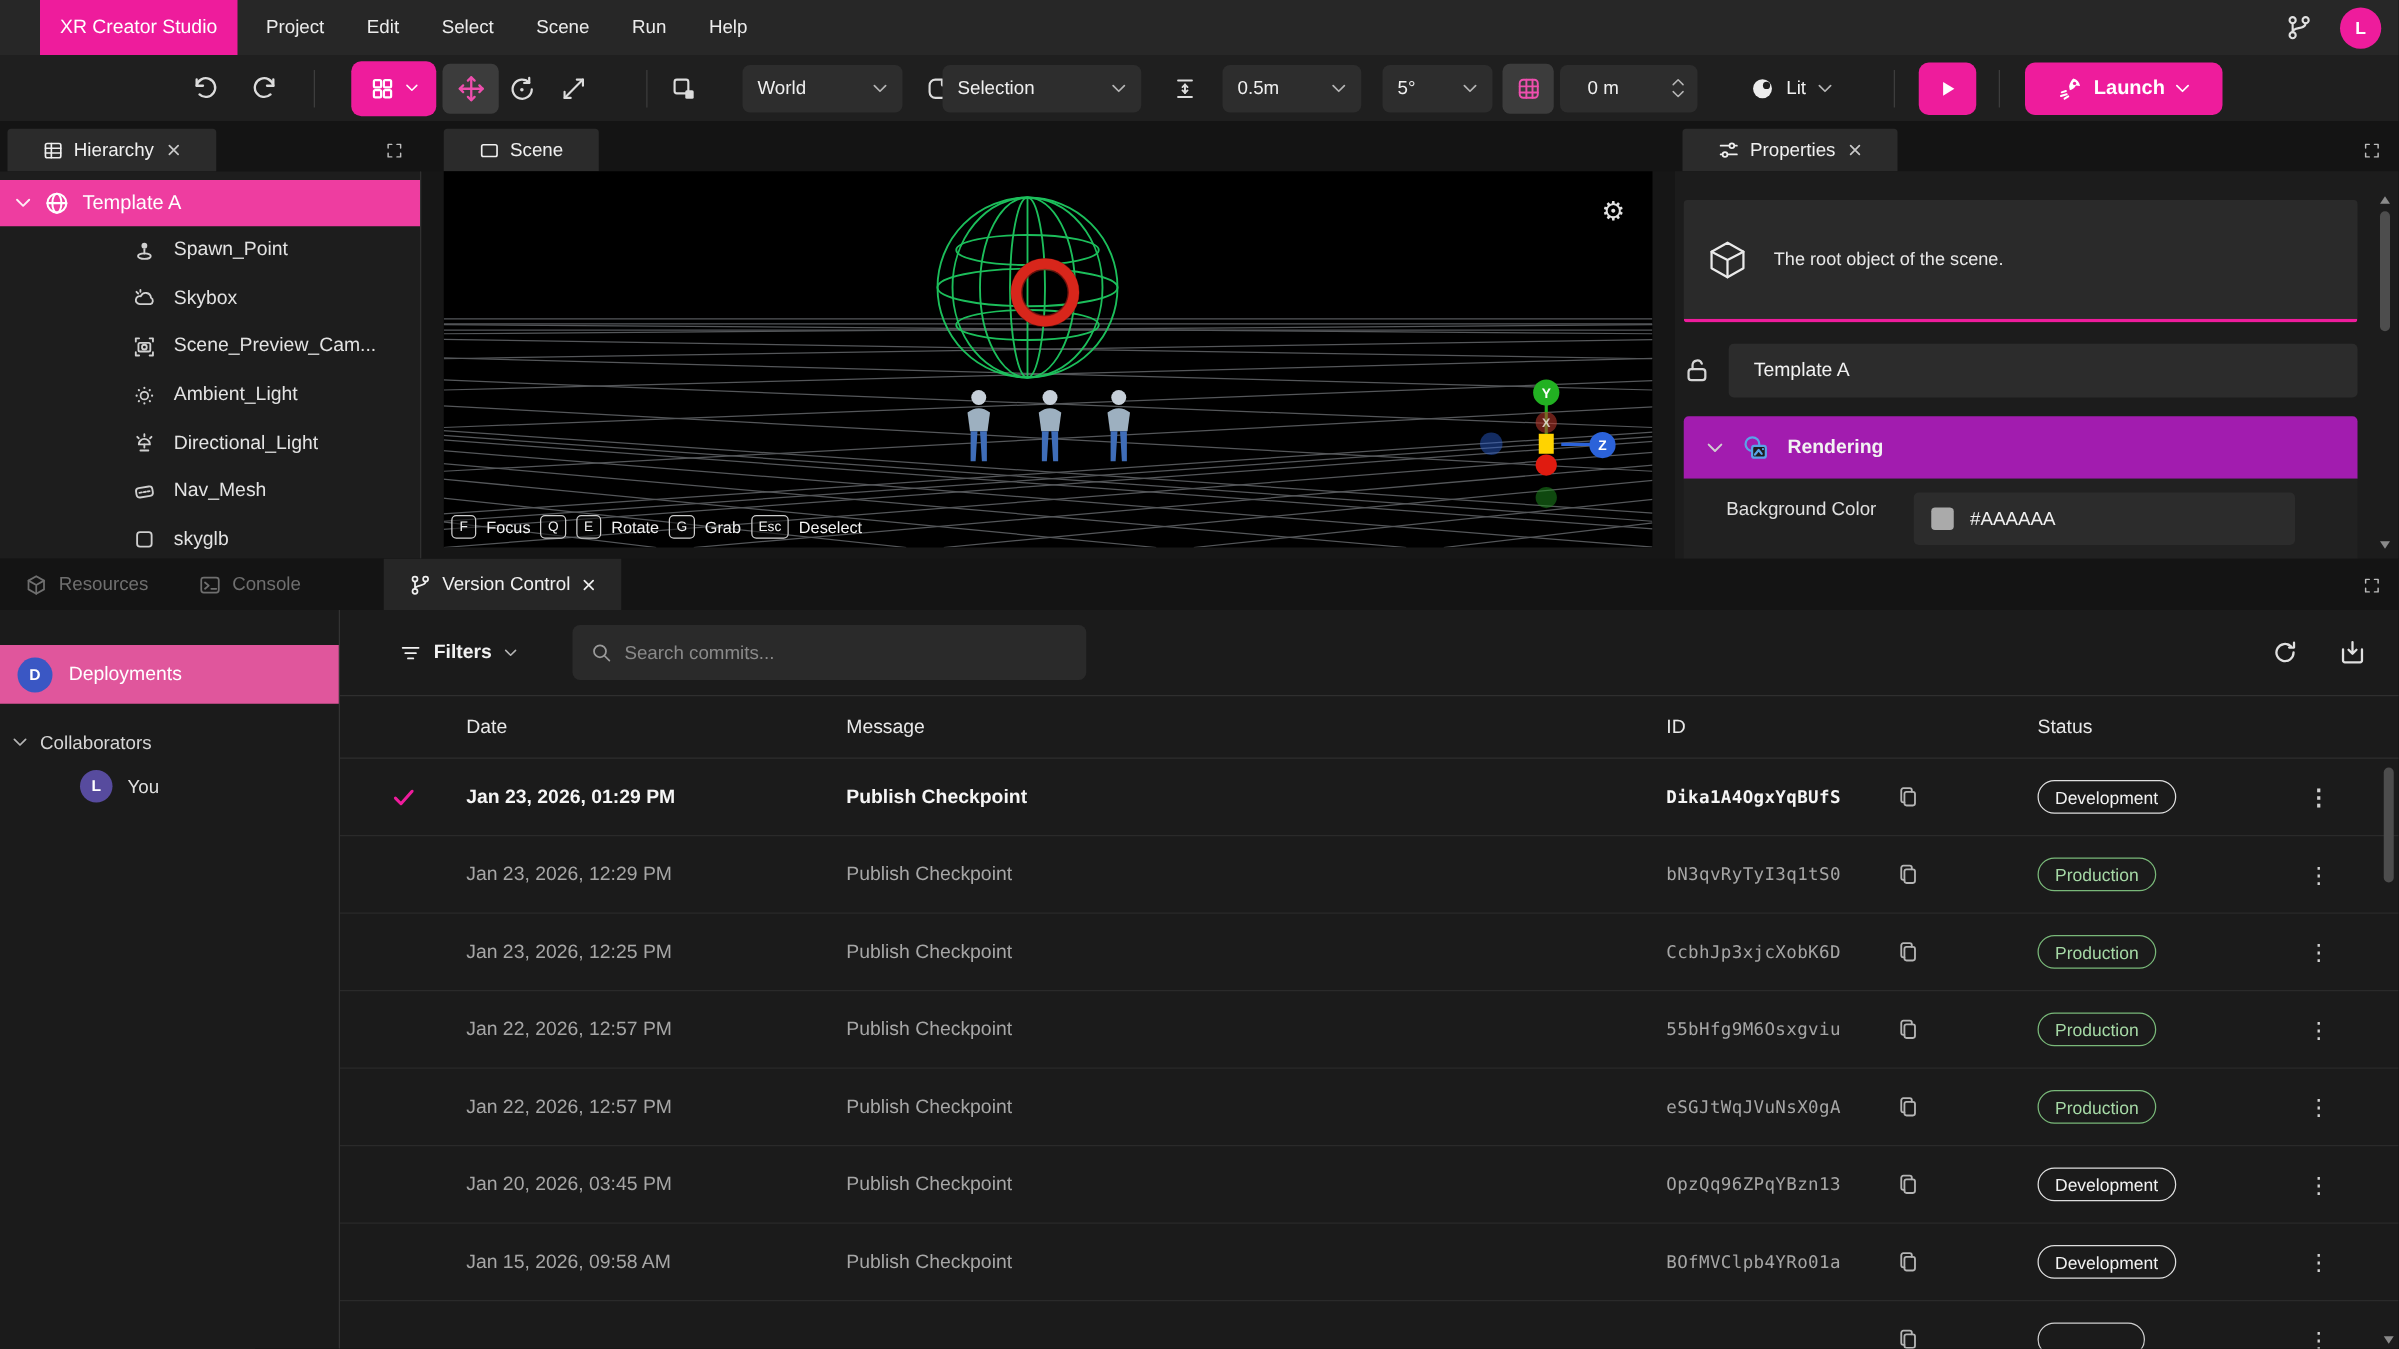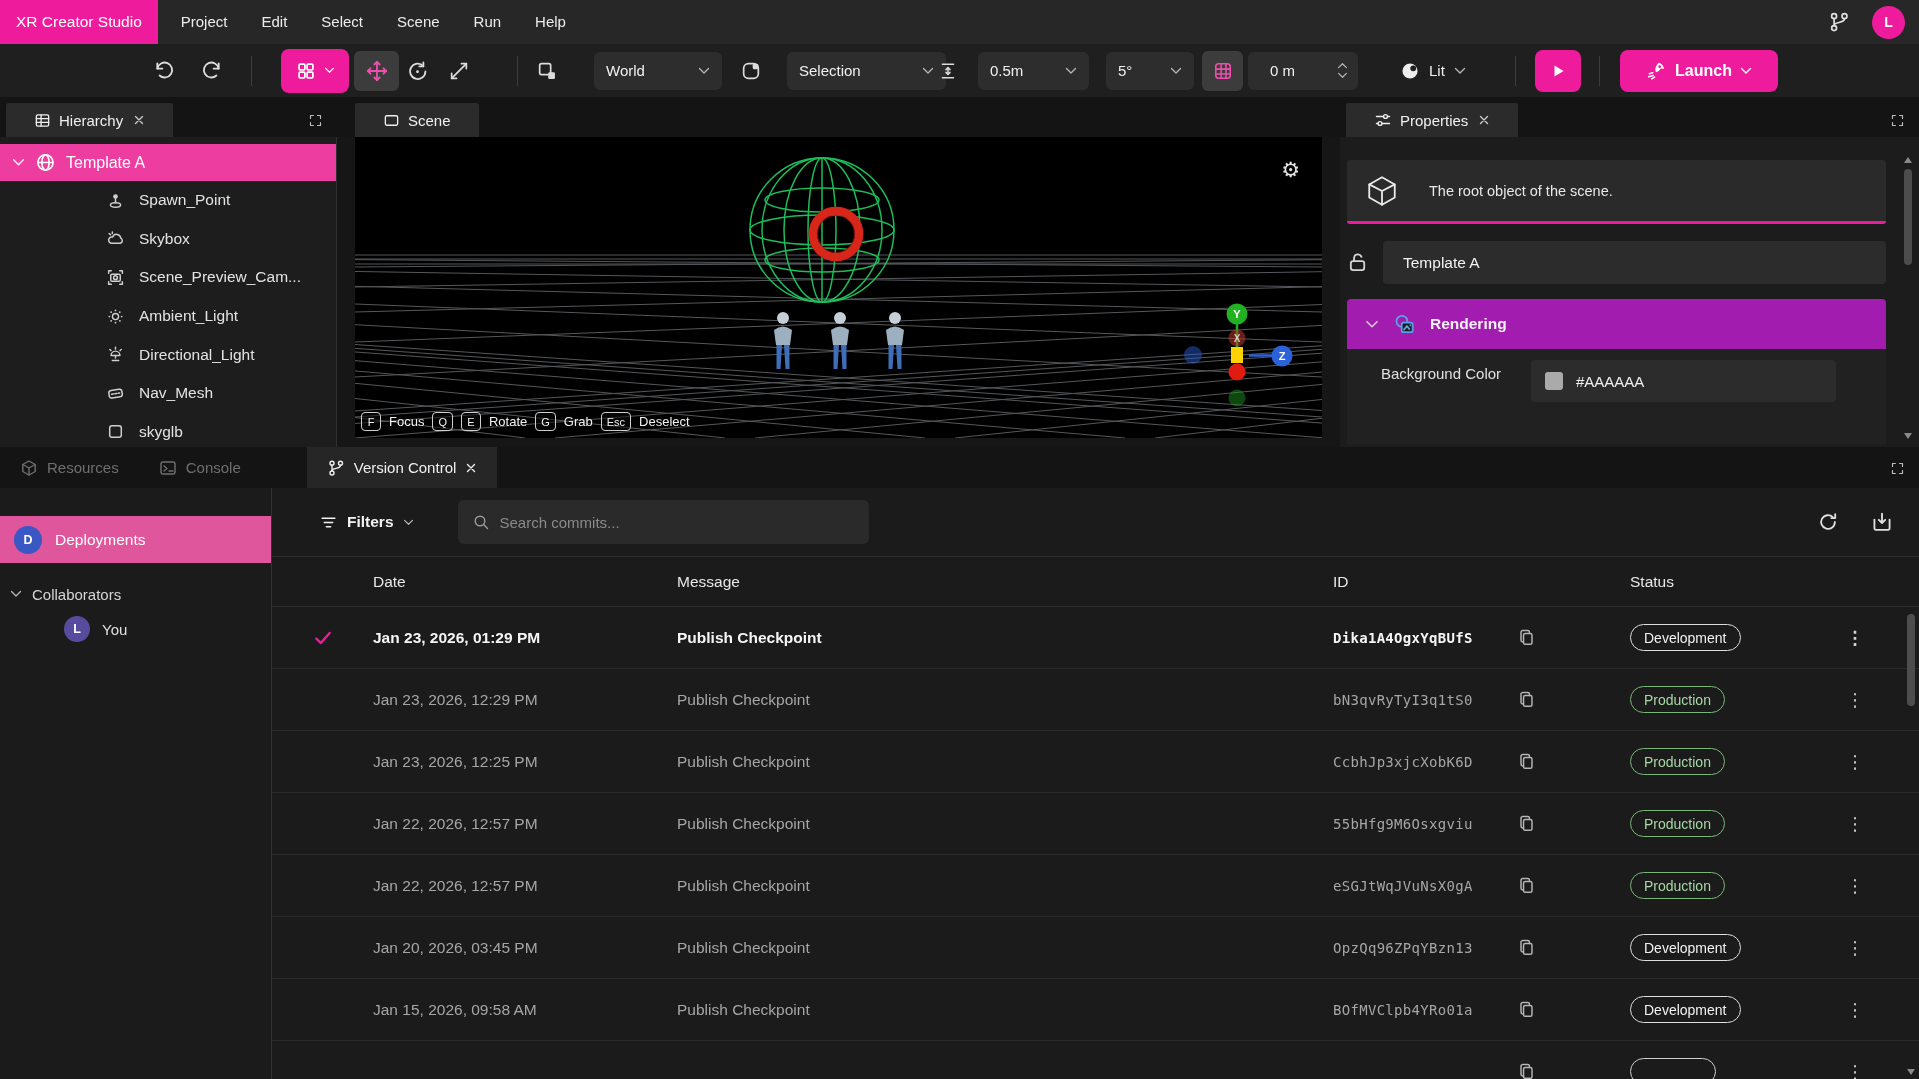--- a/index.html
+++ b/index.html
@@ -4,21 +4,21 @@
 <style>
   *{margin:0;padding:0;box-sizing:border-box;}
   html,body{width:1919px;height:1079px;overflow:hidden;background:#111;
     font-family:"Liberation Sans",sans-serif;color:#e6e6e6;-webkit-font-smoothing:antialiased;}
   .app{position:relative;width:1919px;height:1079px;background:#181818;display:flex;flex-direction:column;}
   svg{display:block;}
   .ic{stroke:currentColor;fill:none;stroke-width:1.4;stroke-linecap:round;stroke-linejoin:round;}
 
   
   .menubar{height:44px;background:#272727;display:flex;align-items:center;flex:none;}
-  .app-title{height:44px;background:#ee1c9c;color:#fff;display:flex;align-items:center;padding:0 16px;font-size:15.5px;}
+  .app-title{height:44px;background:#ee1c9c;color:#fff;display:flex;align-items:center;padding:0 16px;font-size:15.5px;margin-left:32px;}
   .menus{display:flex;margin-left:6px;}
   .menu-item{padding:0 17px;font-size:15px;color:#ececec;line-height:44px;cursor:default;}
   .menubar-right{margin-left:auto;display:flex;align-items:center;gap:22px;padding-right:14px;}
   .avatar{width:33px;height:33px;border-radius:50%;background:#ee1c9c;color:#fff;display:flex;align-items:center;justify-content:center;font-size:14px;font-weight:bold;}
 
   
   .toolbar{height:53px;background:#1f1f1f;position:relative;flex:none;}
   .tb{position:absolute;top:50%;transform:translateY(-50%);display:flex;align-items:center;}
   .tdiv{position:absolute;top:12px;width:1px;height:30px;background:#3d3d3d;}
   .icon-btn{color:#dcdcdc;justify-content:center;}
@@ -48,21 +48,21 @@
   .viewport{margin:0 18px;height:301px;position:relative;background:#000;overflow:hidden;}
   .hints{position:absolute;left:6px;bottom:7px;display:flex;align-items:center;gap:8px;}
   .key{min-width:20px;height:19px;padding:0 5px;border:1px solid #cfcfcf;border-radius:4px;background:rgba(10,10,10,.55);
        color:#f2f2f2;font-size:11px;display:flex;align-items:center;justify-content:center;}
   .hint-label{font-size:13px;color:#f2f2f2;text-shadow:0 0 3px #000;}
   .hint-label:empty{display:none;}
   .gear{position:absolute;top:22px;right:22px;color:#e3e3e3;font-size:21px;line-height:1;}
 
   .right-panel{width:579px;display:flex;flex-direction:column;flex:none;}
   .props{flex:1;background:#1c1c1c;position:relative;padding:23px 33px 0 7px;overflow:hidden;}
-  .desc-card{height:64px;background:#2a2a2a;border-radius:3px;border-bottom:3px solid #ee1c9c;display:flex;align-items:center;gap:30px;padding:0 18px;color:#e8e8e8;font-size:14.5px;}
+  .desc-card{height:98px;background:#2a2a2a;border-radius:3px;border-bottom:3px solid #ee1c9c;display:flex;align-items:center;gap:20px;padding:0 18px;color:#e8e8e8;font-size:14.5px;}
   .name-row{margin-top:17px;display:flex;align-items:center;gap:13px;}
   .name-field{flex:1;height:43px;background:#2c2c2c;border-radius:4px;display:flex;align-items:center;padding-left:20px;font-size:15.5px;color:#f2f2f2;}
   .section-hd{margin-top:15px;height:50px;background:#a21caf;border-radius:4px 4px 0 0;display:flex;align-items:center;gap:14px;padding-left:18px;}
   .section-hd .ttl{font-size:15.5px;font-weight:bold;color:#f2f2f2;}
   .section-bd{background:#212121;height:96px;display:flex;align-items:flex-start;padding:11px 0 0 14px;}
   .prop-label{width:150px;font-size:15px;color:#e0e0e0;line-height:1.9;margin-left:20px;}
   .color-box{width:305px;height:42px;background:#2c2c2c;border-radius:4px;display:flex;align-items:center;gap:13px;padding-left:14px;font-size:15px;color:#f0f0f0;}
   .swatch{width:18px;height:18px;border-radius:3px;background:#AAAAAA;}
 
   .vscroll{position:absolute;width:10px;display:flex;flex-direction:column;align-items:center;}
@@ -192,21 +192,21 @@
       <svg class="ic chev" width="12" height="8" viewBox="0 0 12 8" style="color:#b5b5b5">
           <path d="M1.5 1.5 L6 6 L10.5 1.5"></path>
         </svg>
     </div>
     <div class="tb icon-btn" style="left:740px">
       <svg class="ic" width="22" height="22" viewBox="0 0 18 18">
           <rect x="3" y="3" width="12" height="12" rx="3.8"></rect>
           <rect x="10.4" y="3" width="4.6" height="4.6" rx="1.3" fill="currentColor" stroke="none"></rect>
         </svg>
     </div>
-    <div class="tb dd" style="left:787px;width:159px">
+    <div class="tb dd" style="left:754px;width:159px">
       <span>Selection</span>
       <svg class="ic chev" width="12" height="8" viewBox="0 0 12 8" style="color:#b5b5b5">
           <path d="M1.5 1.5 L6 6 L10.5 1.5"></path>
         </svg>
     </div>
     <div class="tb icon-btn" style="left:938px">
       <svg class="ic" width="20" height="20" viewBox="0 0 18 18">
           <path d="M4 3 h10 M4 15 h10 M9 6 v6"></path>
           <path d="M7.2 7.8 L9 6 l1.8 1.8 M7.2 10.2 L9 12 l1.8 -1.8"></path>
         </svg>

